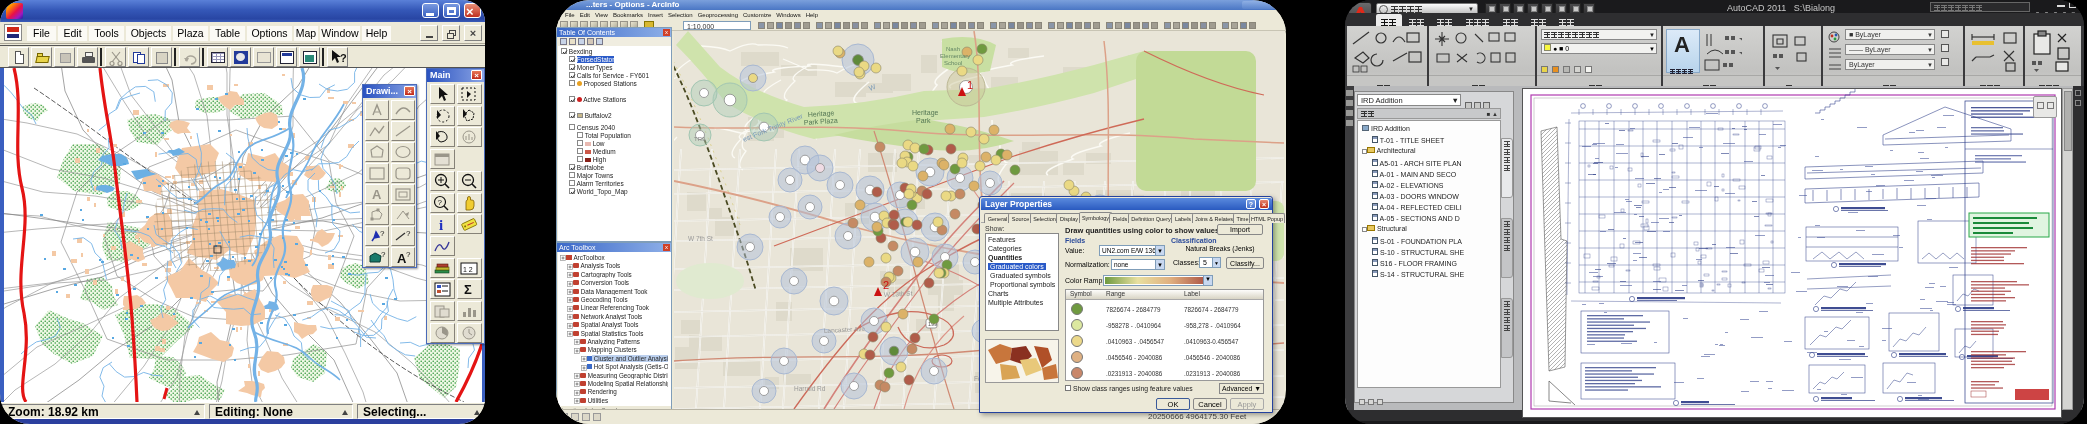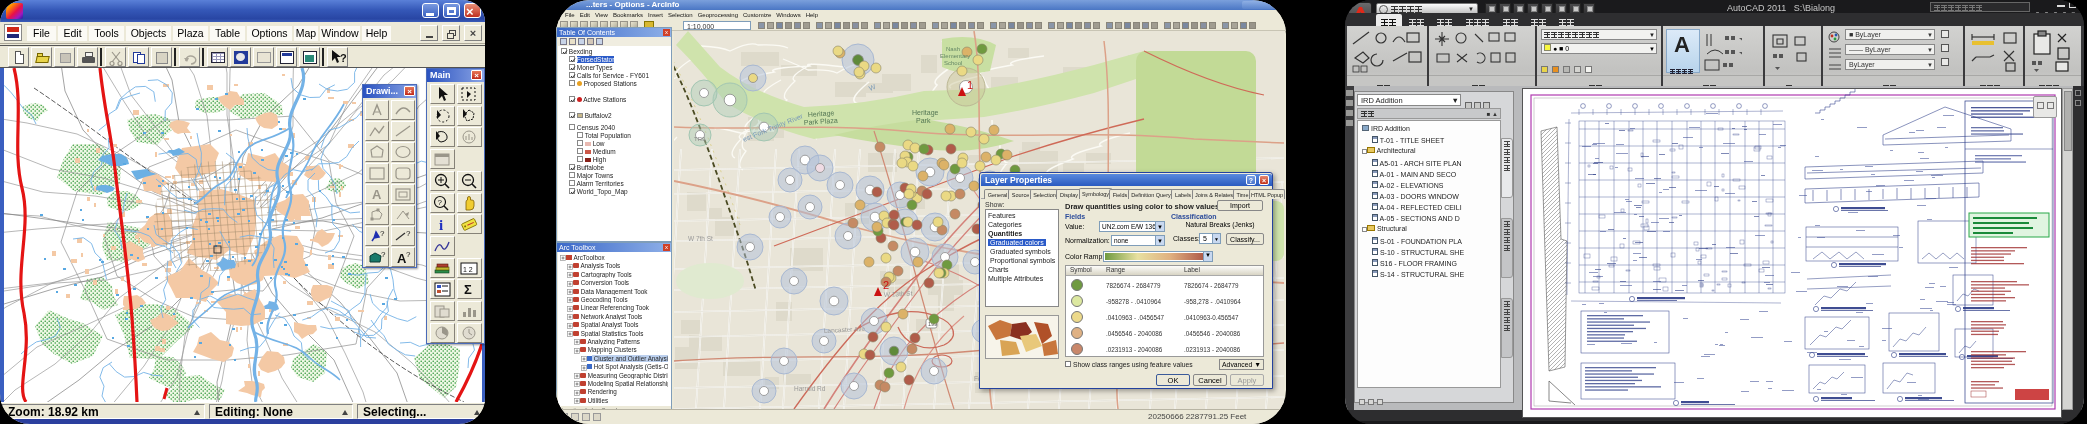--- a/index.html
+++ b/index.html
@@ -1428,27 +1428,27 @@
         <text x="270" y="34" font-size="6" fill="#668866">School</text>
         <text x="14" y="210" font-size="6.5" fill="#999">W 7th St</text>
         <text x="210" y="266" font-size="6.5" fill="#999" transform="rotate(-3 210 266)">W 13th St</text>
         <text x="150" y="302" font-size="6.5" fill="#999" transform="rotate(-3 150 302)">Lancaster Ave</text>
         <text x="20" y="110" font-size="6" fill="#888">TR9</text>
         <text x="300" y="350" font-size="6.5" fill="#999">Fo</text>
         <text x="120" y="360" font-size="6.5" fill="#999">Harrold Rd</text>
       </svg>
     </div>
     <div class="abs" style="left:0;top:409px;width:100%;height:15px;background:#ece9d8;border-top:1px solid #b8b4a4;color:#444;font-size:8px;line-height:14px">
-      <span style="position:absolute;left:592px">20250666  2287791.25 Feet</span>
+      <span style="position:absolute;left:592px">20250666  4964175.30 Feet</span>
       <span style="position:absolute;left:4px;top:3px;width:8px;height:8px;background:#dcd8c8;border:1px solid #999"></span>
       <span style="position:absolute;left:15px;top:3px;width:8px;height:8px;background:#dcd8c8;border:1px solid #999"></span>
       <span style="position:absolute;left:26px;top:3px;width:8px;height:8px;background:#dcd8c8;border:1px solid #999"></span>
       <span style="position:absolute;left:37px;top:3px;width:8px;height:8px;background:#dcd8c8;border:1px solid #999"></span>
     </div>
-    <div class="abs" style="left:423px;top:172px;width:294px;height:217px;background:#ece9d8;border:1px solid #24429e;border-radius:3px 3px 0 0;box-shadow:2px 2px 5px rgba(0,0,0,.35)">
+    <div class="abs" style="left:423px;top:196px;width:294px;height:217px;background:#ece9d8;border:1px solid #24429e;border-radius:3px 3px 0 0;box-shadow:2px 2px 5px rgba(0,0,0,.35)">
       <div class="abs" style="left:1px;top:1px;width:291px;height:12px;background:linear-gradient(180deg,#5a8ade,#2a5ac0);color:#fff;font-size:8.5px;font-weight:bold;line-height:12px;padding-left:4px;border-radius:2px 2px 0 0">Layer Properties<span style="position:absolute;right:16px;top:1px;width:10px;height:10px;background:linear-gradient(#7aa0e4,#4a74cc);border:1px solid #fff;border-radius:2px;color:#fff;text-align:center;line-height:9px;font-size:7px">?</span><span style="position:absolute;right:3px;top:1px;width:10px;height:10px;background:linear-gradient(#e88870,#c03018);border:1px solid #fff;border-radius:2px;color:#fff;text-align:center;line-height:9px;font-size:7px">×</span></div>
       <div class="abs" style="left:1px;top:14px;width:291px;height:12px;border-bottom:1px solid #aaa">
         <div class="abs" style="left:3px;top:2px;width:27px;height:10px;background:#ece9d8;border:1px solid #888;border-bottom:none;border-radius:2px 2px 0 0;font-size:5.5px;text-align:center;line-height:10px;color:#222;overflow:hidden;white-space:nowrap">General</div>
         <div class="abs" style="left:27px;top:2px;width:25px;height:10px;background:#ece9d8;border:1px solid #888;border-bottom:none;border-radius:2px 2px 0 0;font-size:5.5px;text-align:center;line-height:10px;color:#222;overflow:hidden;white-space:nowrap">Source</div>
         <div class="abs" style="left:49px;top:2px;width:29px;height:10px;background:#ece9d8;border:1px solid #888;border-bottom:none;border-radius:2px 2px 0 0;font-size:5.5px;text-align:center;line-height:10px;color:#222;overflow:hidden;white-space:nowrap">Selection</div>
         <div class="abs" style="left:75px;top:2px;width:26px;height:10px;background:#ece9d8;border:1px solid #888;border-bottom:none;border-radius:2px 2px 0 0;font-size:5.5px;text-align:center;line-height:10px;color:#222;overflow:hidden;white-space:nowrap">Display</div>
         <div class="abs" style="left:98px;top:1px;width:33px;height:12px;background:#ece9d8;border:1px solid #888;border-bottom:none;border-radius:2px 2px 0 0;font-size:5.5px;text-align:center;line-height:10px;color:#222;overflow:hidden;white-space:nowrap">Symbology</div>
         <div class="abs" style="left:128px;top:2px;width:22px;height:10px;background:#ece9d8;border:1px solid #888;border-bottom:none;border-radius:2px 2px 0 0;font-size:5.5px;text-align:center;line-height:10px;color:#222;overflow:hidden;white-space:nowrap">Fields</div>
         <div class="abs" style="left:147px;top:2px;width:46px;height:10px;background:#ece9d8;border:1px solid #888;border-bottom:none;border-radius:2px 2px 0 0;font-size:5.5px;text-align:center;line-height:10px;color:#222;overflow:hidden;white-space:nowrap">Definition Query</div>
         <div class="abs" style="left:190px;top:2px;width:24px;height:10px;background:#ece9d8;border:1px solid #888;border-bottom:none;border-radius:2px 2px 0 0;font-size:5.5px;text-align:center;line-height:10px;color:#222;overflow:hidden;white-space:nowrap">Labels</div>

